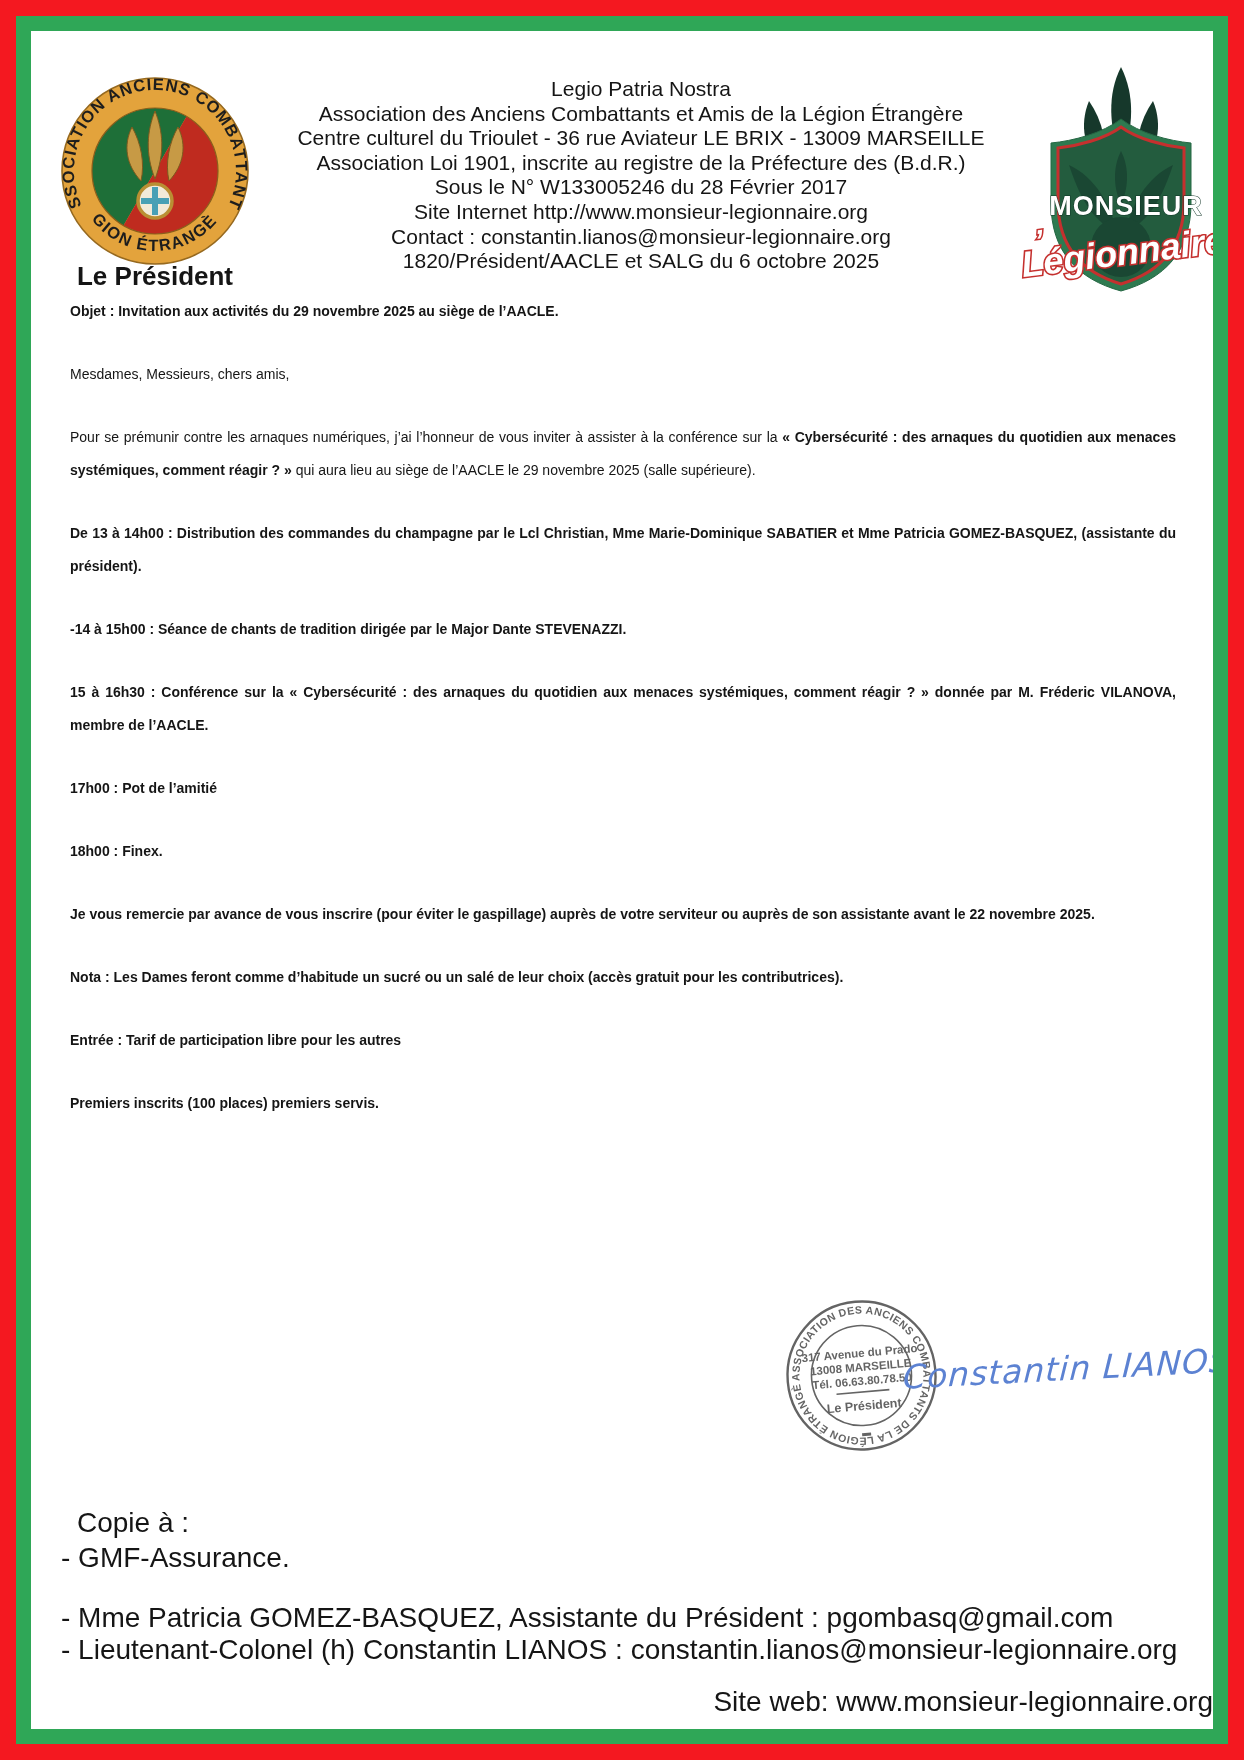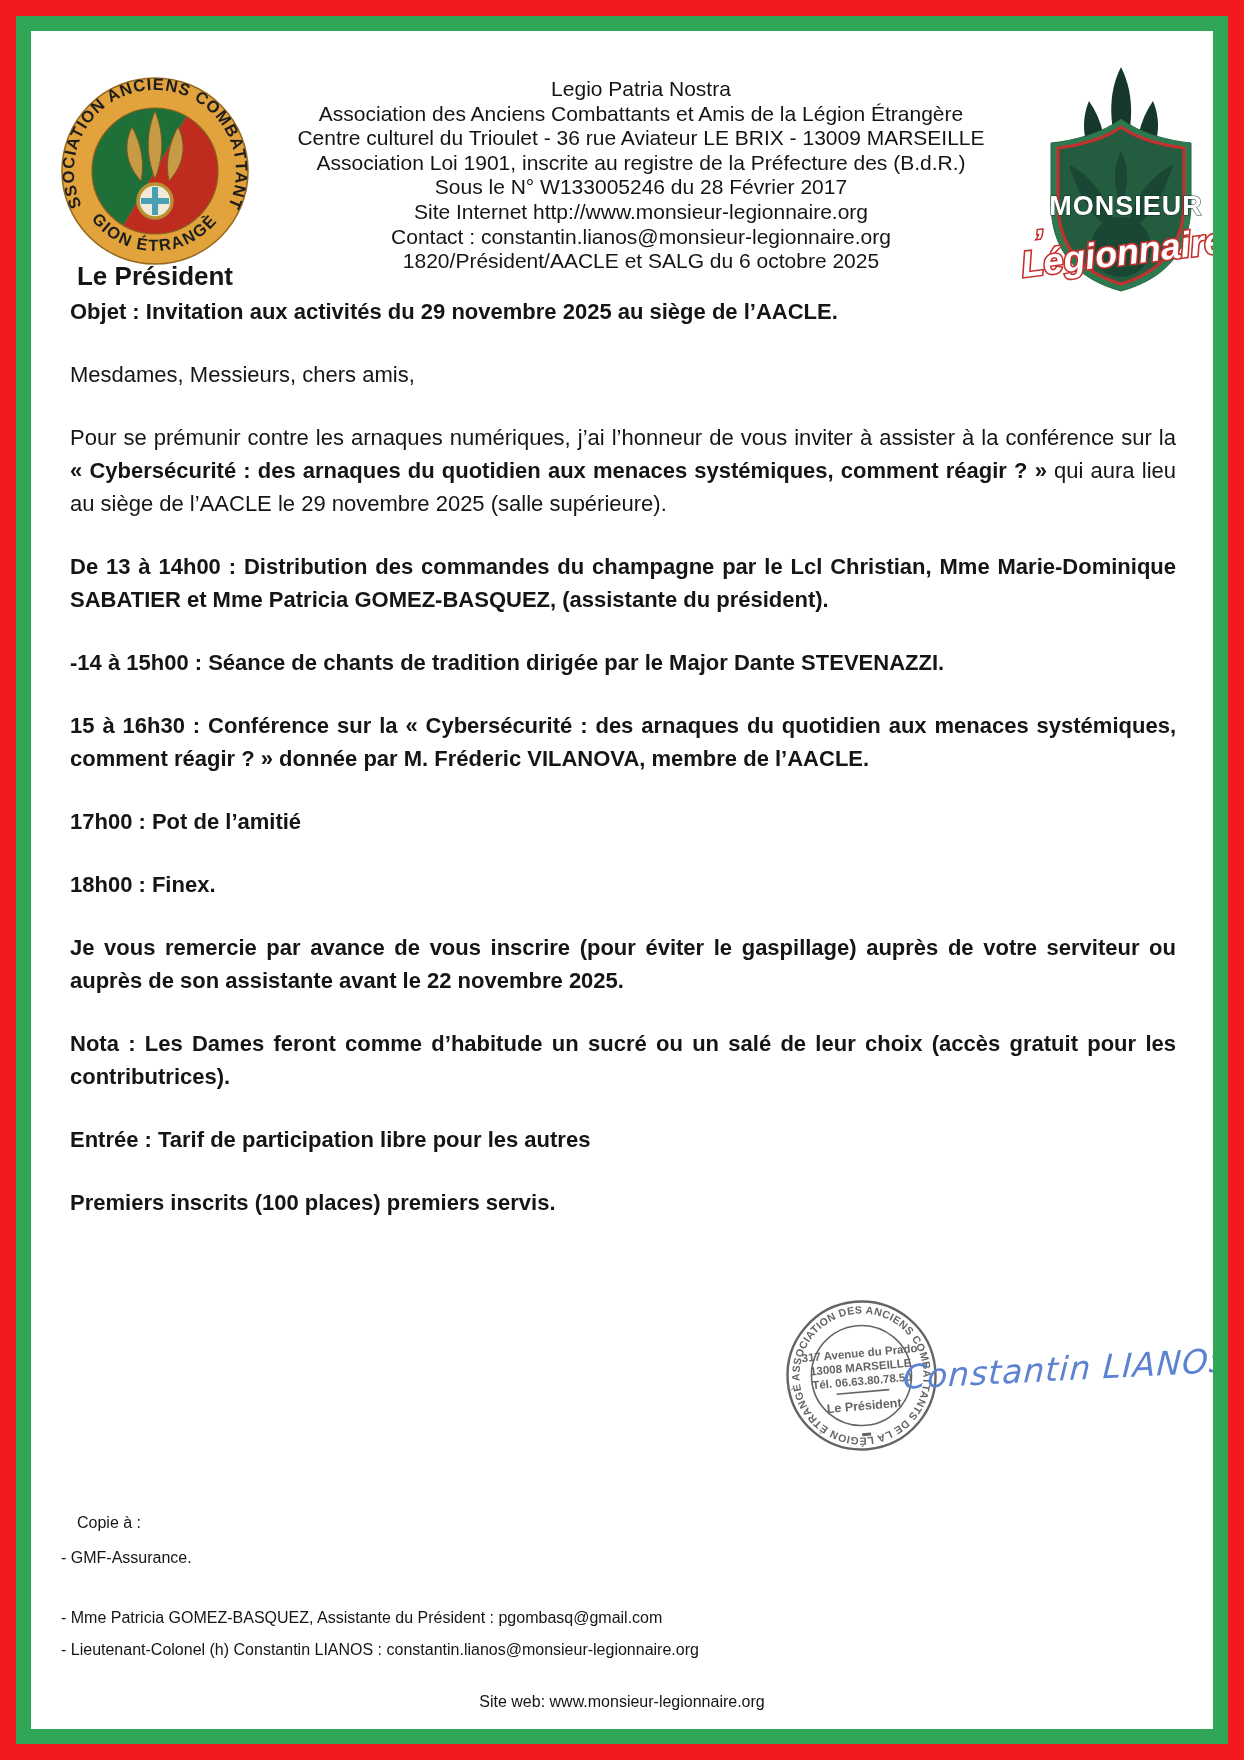--- a/index.html
+++ b/index.html
@@ -16,42 +16,42 @@
   .president-label { margin-top:-6px; text-align:center; font-size:26px; font-weight:bold; }
 
   .head-center { position:absolute; left:180px; top:46px; width:860px;
                  text-align:center; font-weight:normal; font-size:21px; line-height:24.6px; }
 
   .logo-right { position:absolute; left:1000px; top:34px; width:180px; height:228px; }
   .logo-right svg { overflow:visible; display:block; }
 
   
   .letter { position:absolute; left:39px; top:264px; width:1106px;
-            font-size:22px; line-height:33px; text-align:justify; }
+            font-size:14px; line-height:33px; text-align:justify; }
   .letter p { margin:0 0 30px 0; }
   .b { font-weight:bold; }
   .prog { padding-left:5px; }
   .u { text-decoration:underline; text-underline-offset:4px; }
   .last { margin-bottom:0 !important; }
 
   
   .stamp { position:absolute; left:748px; top:1262px; width:165px; height:165px;
            transform:rotate(-5deg); opacity:.88; }
   .signature { position:absolute; left:872px; top:1318px; width:330px;
                transform:rotate(-3deg) skewX(-6deg);
                font-family:"DejaVu Sans", sans-serif; font-style:italic;
                font-size:33px; letter-spacing:1px; color:#5c82d2; white-space:nowrap; }
 
   
-  .fline { position:absolute; font-size:16px; line-height:30px; }
+  .fline { position:absolute; font-size:28px; line-height:30px; }
   .f-copie { left:46px; top:1477px; }
   .f-gmf   { left:30px; top:1512px; }
   .f-mme   { left:30px; top:1572px; }
   .f-lcl   { left:30px; top:1604px; }
-  .f-site  { left:0;   top:1656px; width:100%; text-align:center; }
+  .f-site  { left:0;   top:1656px; width:100%; text-align:right; }
 </style>
 </head>
 <body>
 
 <div class="page">
   <div class="frame">
     <div class="content">
 
       <div class="badge-left">
         <svg width="192" height="192" viewBox="0 0 192 192" aria-hidden="true">

